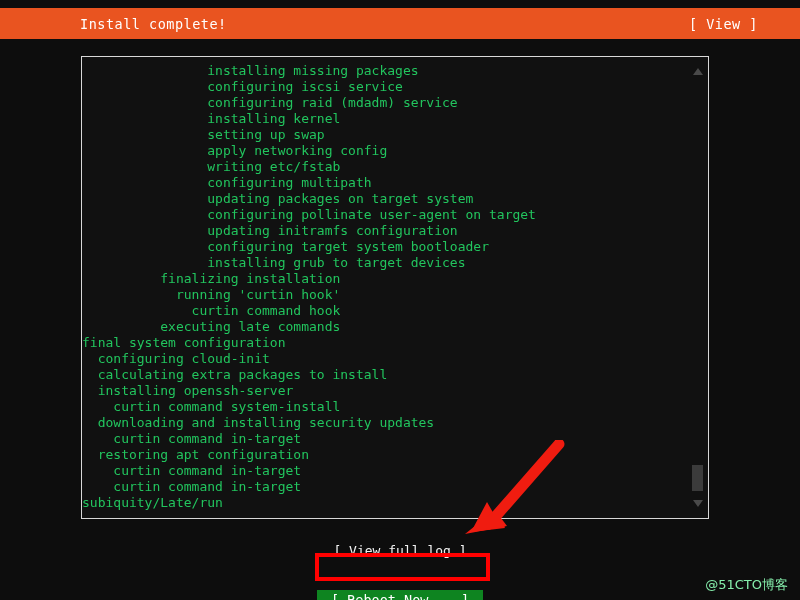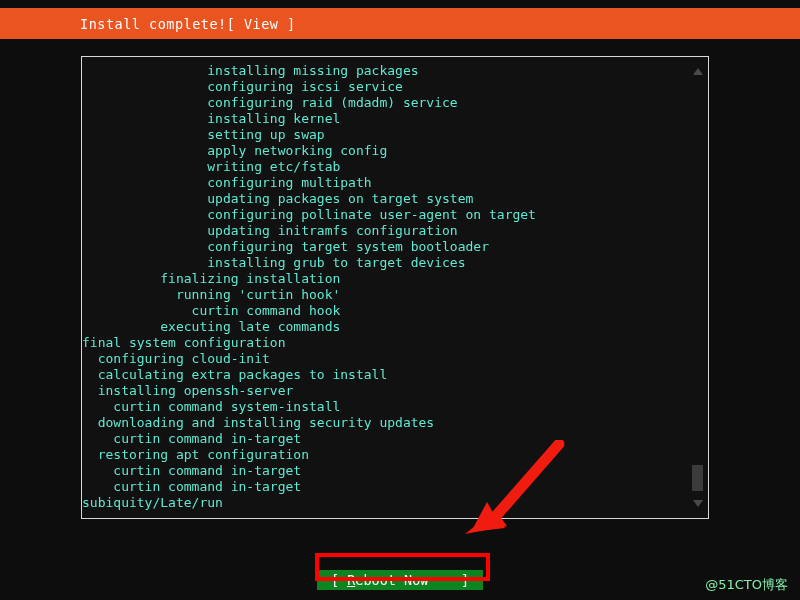--- a/index.html
+++ b/index.html
@@ -18,20 +18,21 @@
   
   .header-bar {
     position: absolute;
     left: 0;
     top: 8px;
     width: 800px;
     height: 31px;
     background: #e95420;
     display: flex;
     align-items: center;
+    justify-content: space-between;
   }
   .header-title {
     color: #ffffff;
     font-size: 13.5px;
     letter-spacing: 0.5px;
     margin-left: 80px;
     white-space: pre;
   }
   .header-help {
     color: #ffffff;
@@ -53,21 +54,21 @@
     box-sizing: border-box;
     background: #111111;
     overflow: hidden;
   }
   .log-lines {
     position: absolute;
     left: 0;
     top: 6px;
     width: 600px;
     white-space: pre;
-    color: #5eead4;
+    color: #22c55e;
     font-size: 13px;
     line-height: 16px;
     font-family: "DejaVu Sans Mono", "Liberation Mono", monospace;
   }
   .log-line {
     white-space: pre;
     height: 16px;
     line-height: 16px;
   }
 
@@ -188,20 +189,23 @@
 
   <div class="scrollbar">
     <div class="sb-arrow sb-arrow-up"></div>
     <div class="sb-thumb"></div>
     <div class="sb-arrow sb-arrow-down"></div>
   </div>
 
 </div>
 
 <div class="footer">
+  <div>
+    <span class="btn-view-log">[ View full log ]</span>
+  </div>
   <div class="btn-reboot-wrap">
     <span class="btn-reboot"><span>[ </span><span class="accel">R</span><span>eboot Now</span><span>    ]</span></span>
   </div>
 </div>
 
 <div class="annot-rect"></div>
 
 <svg class="annot-arrow" viewBox="0 0 130 130">
   <polygon points="123,3 60,76 52,62 36,92 70,88 62,75 127,8" fill="#f01c10"></polygon>
   <path d="M125 5 L52 88 L36 92 L70 87 L60 76 Z" fill="#f01c10"></path>

